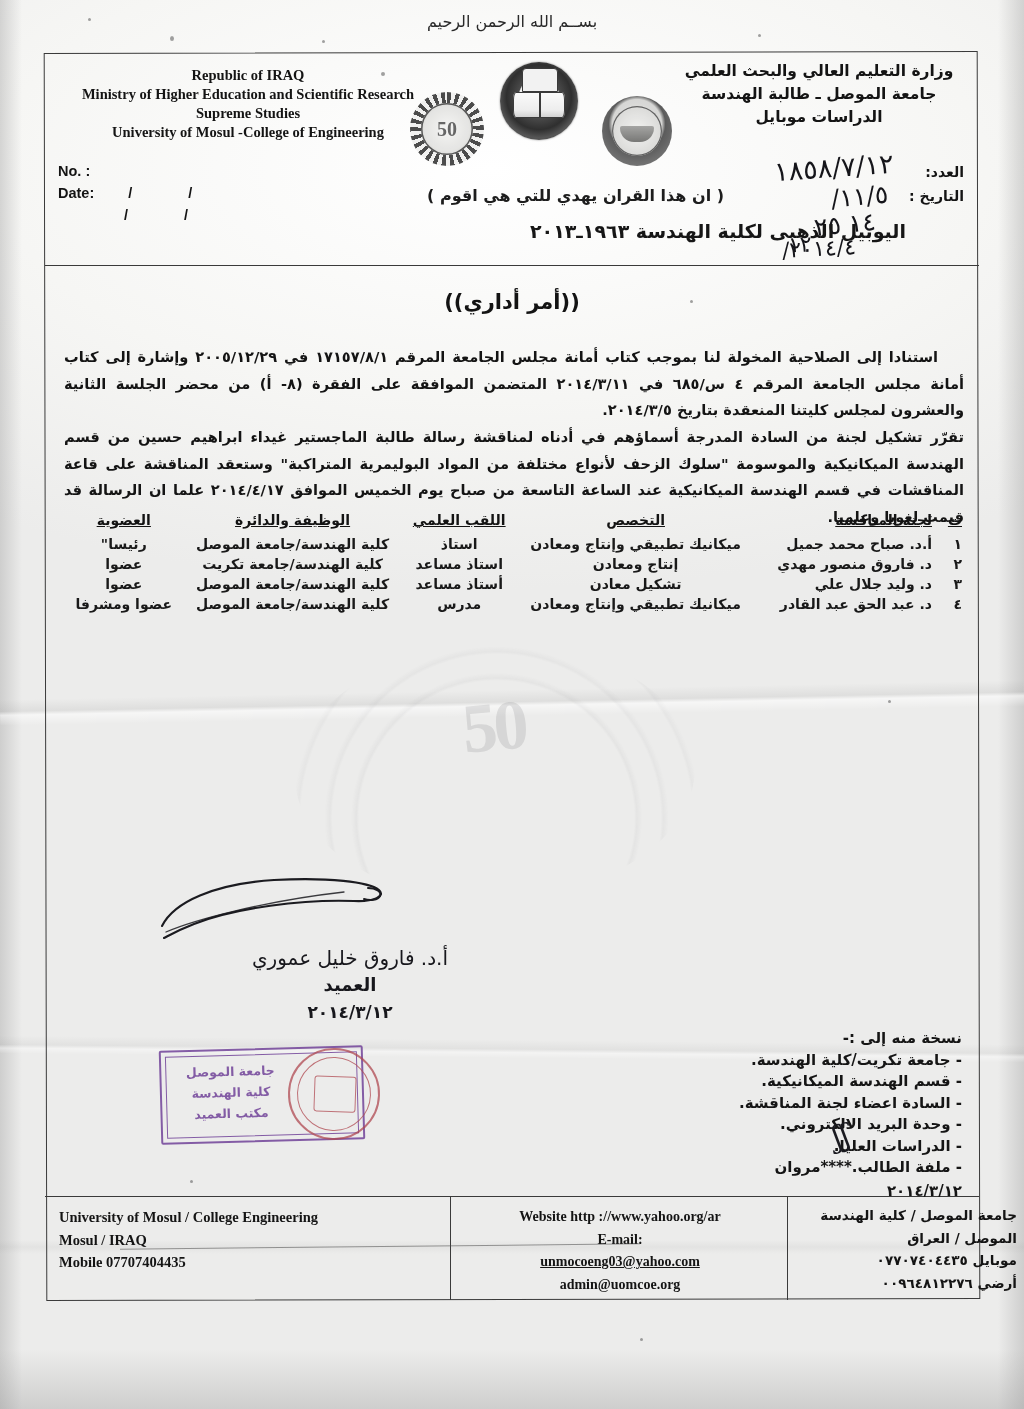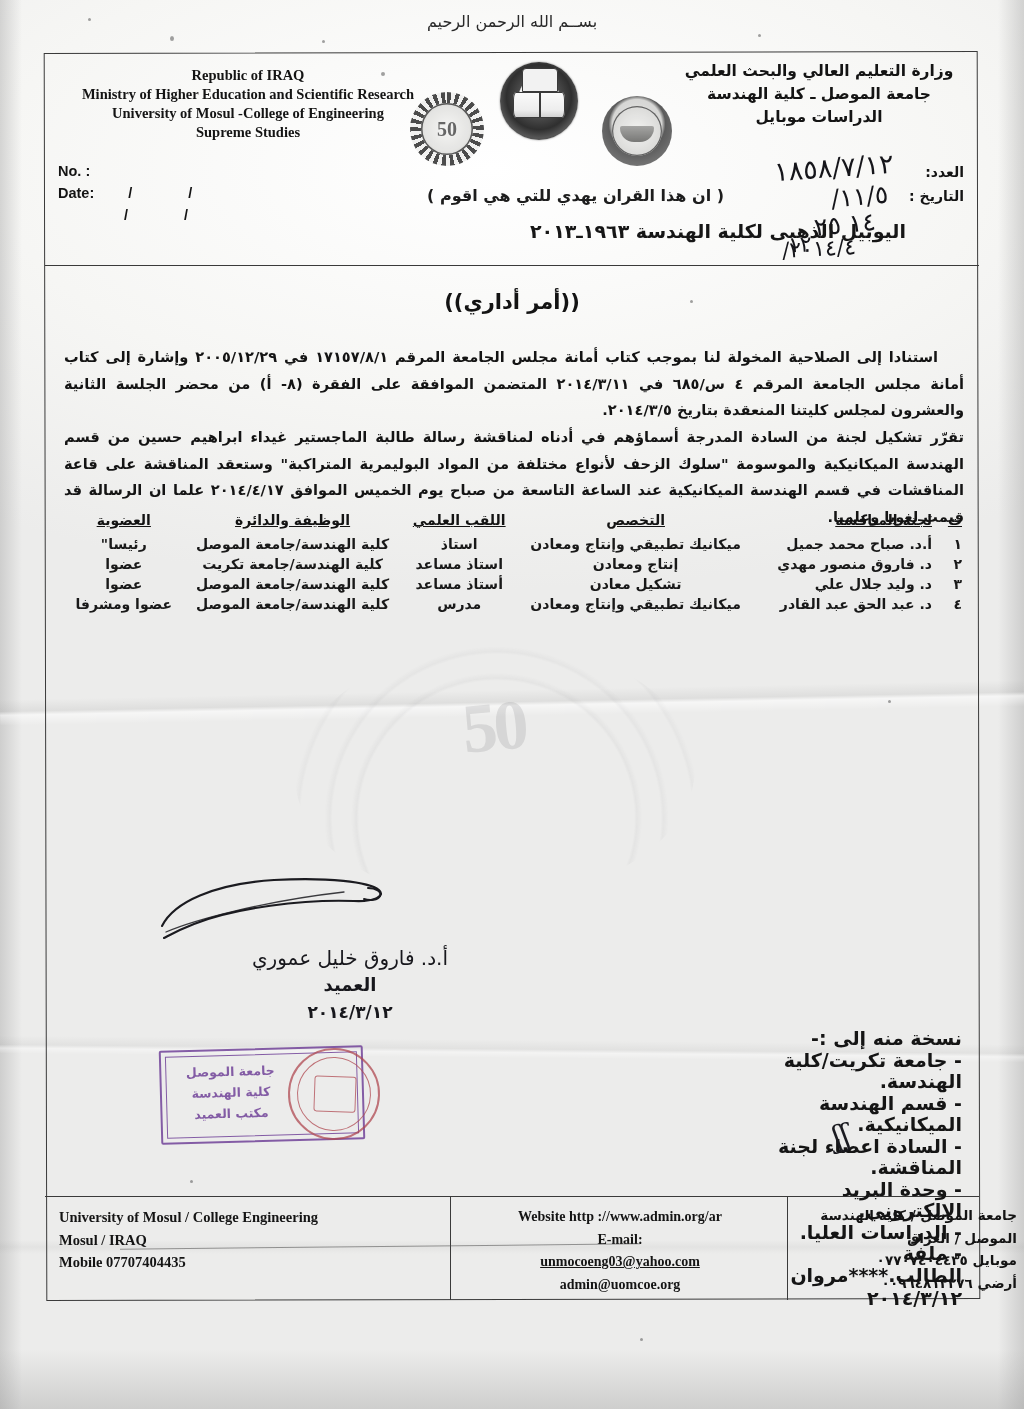--- a/index.html
+++ b/index.html
@@ -232,21 +232,21 @@
     border-radius:50%;border:1.4px solid #b04a52;
   }
   .seal-red:after{
     content:"";position:absolute;left:24px;top:26px;width:40px;height:34px;
     border:1.4px solid #b04a52;border-radius:3px;
   }
 
   
   .cc{
     position:absolute;right:62px;top:1028px;width:230px;direction:rtl;text-align:right;
-    color:#151515;font-size:19px;line-height:21.5px;font-weight:bold;
+    color:#151515;font-size:15px;line-height:21.5px;font-weight:bold;
   }
   .cc .cc-date{margin-top:2px;}
   .cc-initial{
     position:absolute;right:175px;top:1118px;font-family:"DejaVu Serif",serif;
     font-size:30px;color:#1a1a20;transform:rotate(-12deg);
   }
 
   
   .foot{position:absolute;left:45px;top:1196px;width:934px;height:104px;}
   .foot .vline{position:absolute;top:0;height:104px;border-left:1.4px solid #3a3a3a;}
@@ -296,33 +296,33 @@
 
   <div class="bismillah">بســم الله الرحمن الرحيم</div>
 
   <div class="frame"></div>
   <div class="divider d1"></div>
   <div class="divider d2"></div>
 
   <div class="hdr-en">
     <div>Republic of IRAQ</div>
     <div>Ministry of Higher Education and Scientific Research</div>
+    <div>Supreme Studies</div>
     <div>University of Mosul -College of Engineering</div>
-    <div>Supreme Studies</div>
   </div>
 
   <div class="nodate">
     <div><span>No. :</span></div>
     <div><span>Date:</span><span class="slashes">/   /</span></div>
     <div><span class="slashes2">/   /</span></div>
   </div>
 
   <div class="hdr-ar">
     <div>وزارة التعليم العالي والبحث العلمي</div>
-    <div>جامعة الموصل ـ كلية الهندسة</div>
+    <div>جامعة الموصل ـ طالبة الهندسة</div>
     <div>الدراسات موبايل</div>
   </div>
 
   <div class="ar-fields">
     <div>العدد:</div>
     <div>التاريخ :</div>
   </div>
 
   <div class="hand num">١٨٥٨/٧/١٢</div>
   <div class="hand dt1">١١/٥/</div>
@@ -440,21 +440,21 @@
 
     <div class="foot-en">
       <div>University of Mosul / College Engineering</div>
       <div>Mosul / IRAQ</div>
       <div>Mobile 07707404435</div>
     </div>
 
     <div class="foot-web">
       <div>
         <span>Website</span>
-        <span>http ://www.admin.org/ar</span>
+        <span>http ://www.yahoo.org/ar</span>
       </div>
       <div>E-mail:</div>
       <div class="mail">unmocoeng03@yahoo.com</div>
       <div>admin@uomcoe.org</div>
     </div>
 
     <div class="foot-ar">
       <div>جامعة الموصل / كلية الهندسة</div>
       <div>الموصل / العراق</div>
       <div>موبايل ٠٧٧٠٧٤٠٤٤٣٥</div>

